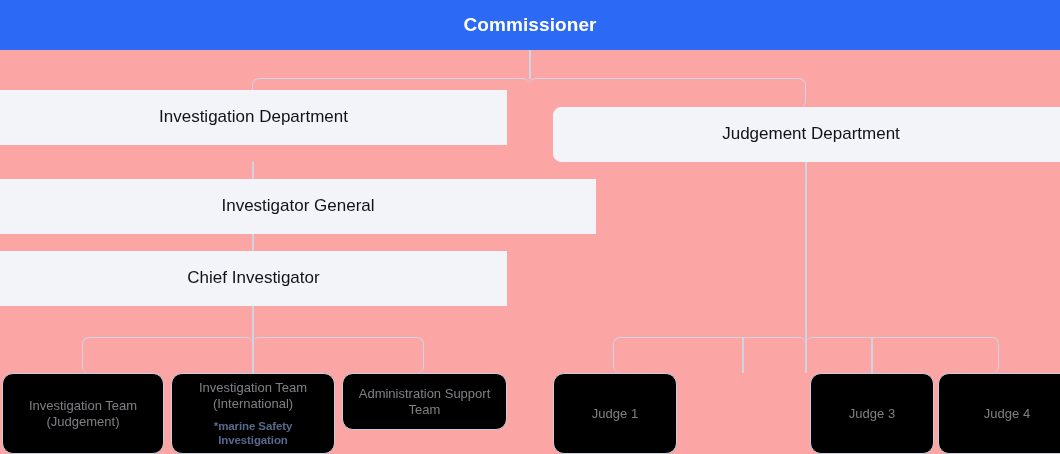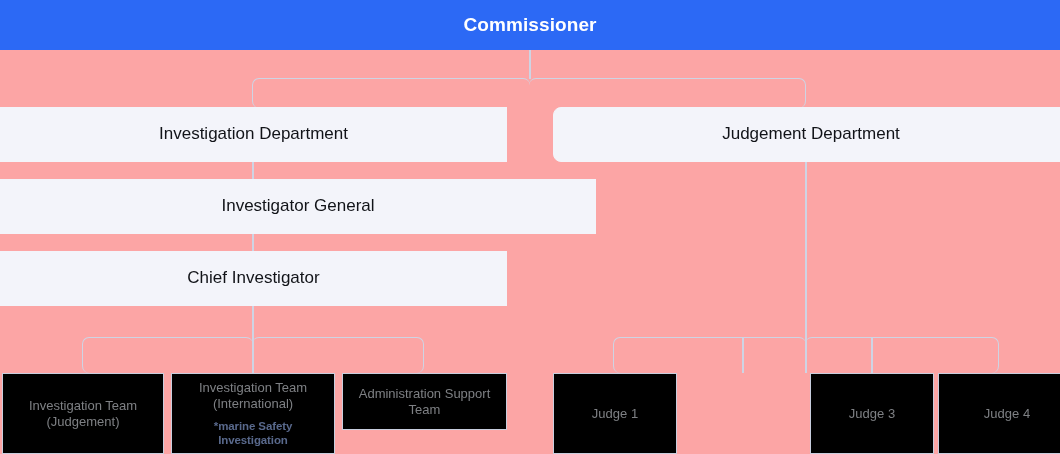--- a/index.html
+++ b/index.html
@@ -45,21 +45,21 @@
     font-size: 17px;
     font-weight: normal;
     border: 1px solid #f3f4fa;
   }
 
   .node-dark {
     background: #000000;
     color: #7e8084;
     font-size: 13px;
     border: 1px solid #c8cede;
-    border-radius: 0;
+    border-radius: 11px;
     flex-direction: column;
     padding: 4px 6px;
   }
 
   .node-dark .node-sub {
     color: #59698c;
     font-size: 11.5px;
     font-weight: bold;
     margin-top: 7px;
     letter-spacing: -0.1px;
@@ -90,21 +90,21 @@
 
   <div class="node node-root" style="left:0px; top:0px; width:1060px; height:50px;">
     <span class="node-line">Commissioner</span>
   </div>
 
   <div class="conn conn-v" style="left:529px; top:50px; width:1.5px; height:29px;"></div>
 
   <div class="elbow elbow-tl" style="left:252px; top:78px; width:278px; height:30px;"></div>
   <div class="elbow elbow-tr" style="left:529px; top:78px; width:277px; height:30px;"></div>
 
-  <div class="node node-light" style="left:0px; top:107px; width:507px; height:55px;">
+  <div class="node node-light" style="left:0px; top:90px; width:507px; height:55px;">
     <span class="node-line">Investigation Department</span>
   </div>
 
   <div class="node node-light" style="left:553px; top:107px; width:516px; height:55px;border-radius:8px;">
     <span class="node-line">Judgement Department</span>
   </div>
 
   <div class="conn conn-v" style="left:252px; top:162px; width:1.5px; height:17px;"></div>
 
   <div class="node node-light" style="left:0px; top:179px; width:596px; height:55px;">

